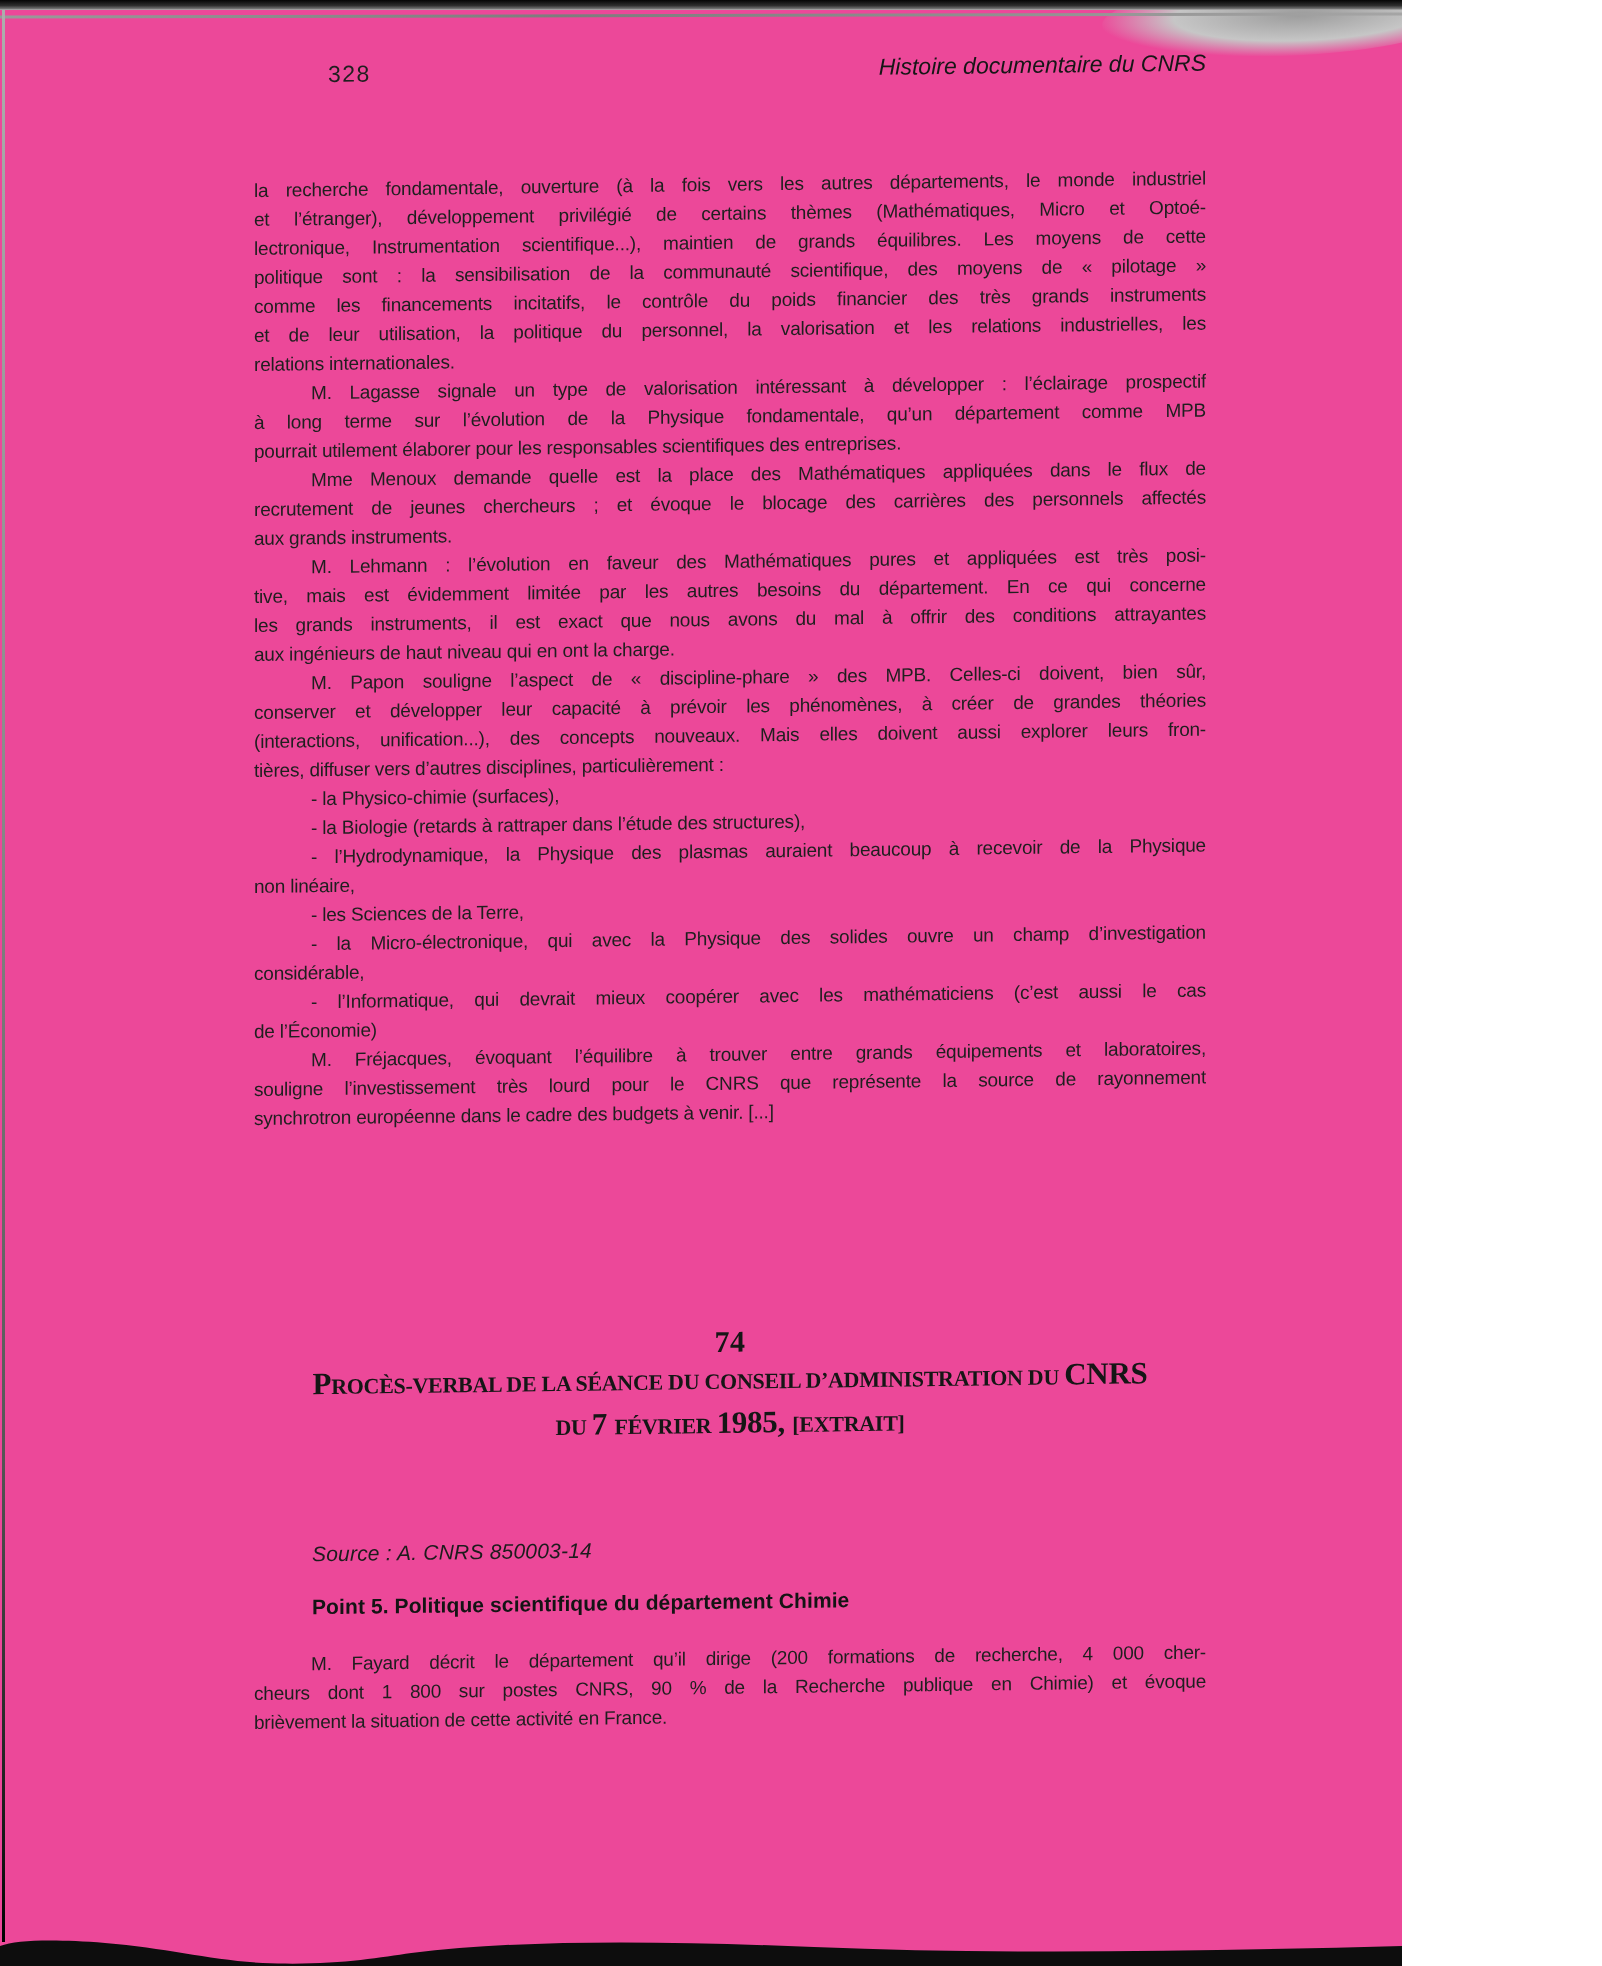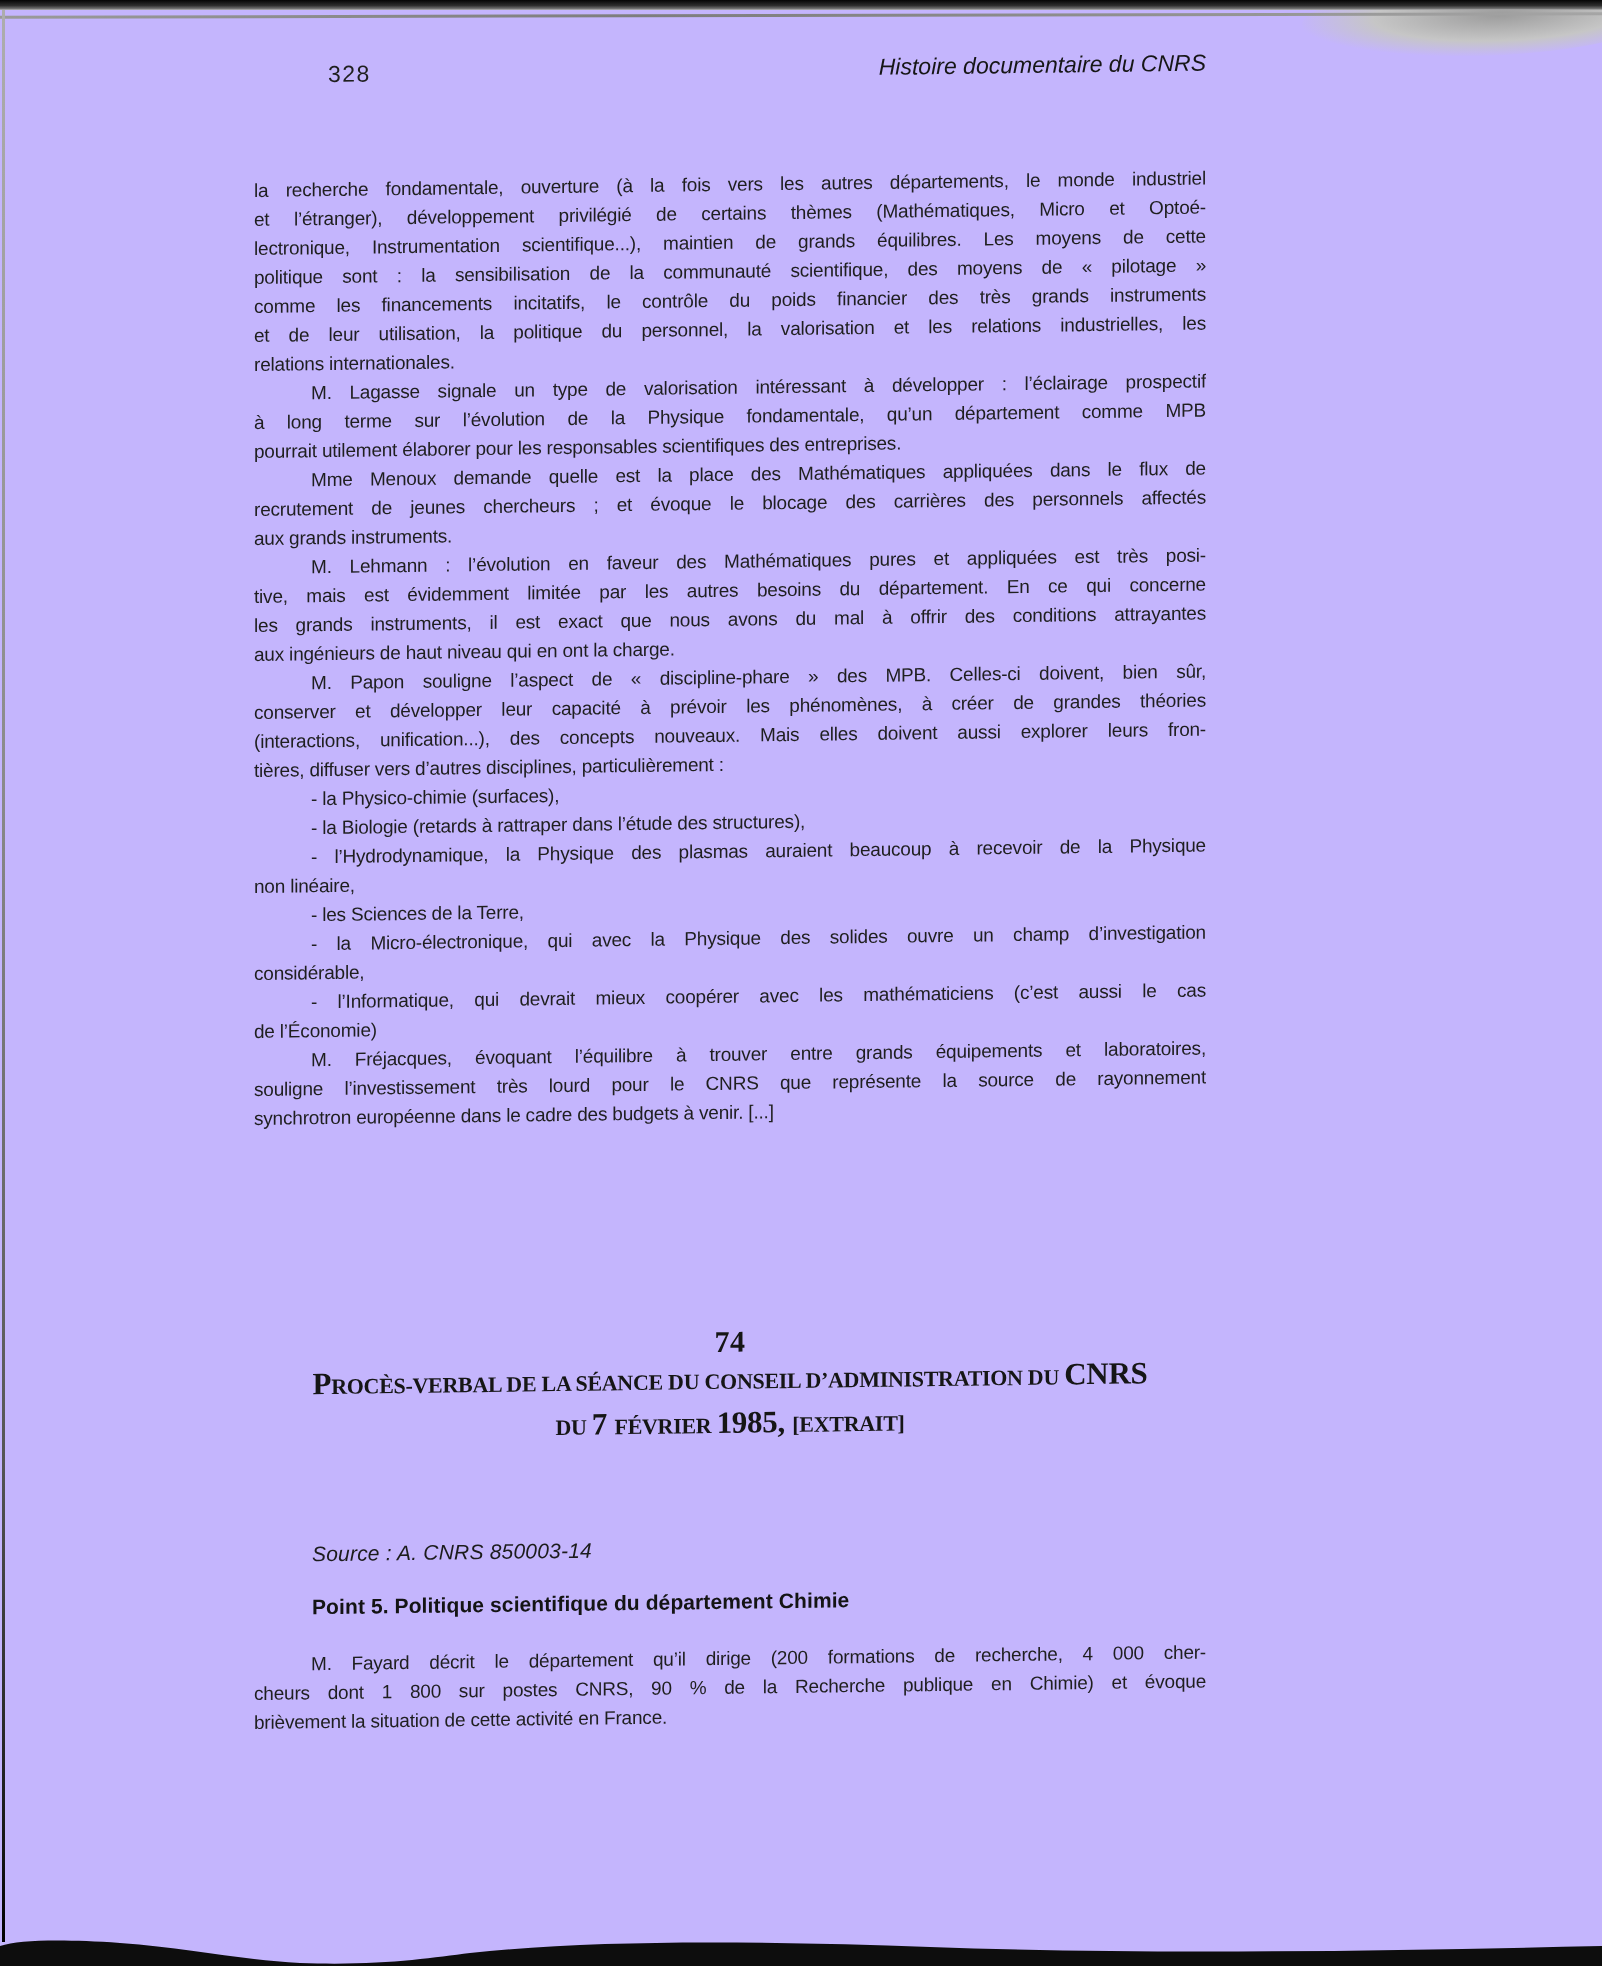--- a/index.html
+++ b/index.html
@@ -1,19 +1,19 @@
 <!DOCTYPE html>
 <html lang="fr"><head>
 <meta charset="utf-8">
 <style>
   html,body{margin:0;padding:0;background:#ffffff;}
   .scan{
     position:relative;
-    width:1602px;height:1966px;
-    background:#c4b5fd;
+    width:1402px;height:1966px;
+    background:#ec4899;
     overflow:hidden;
     font-family:"Liberation Sans", sans-serif;
   }
   
   .top-edge{
     position:absolute;top:0;left:0;width:100%;height:10px;
     background:linear-gradient(180deg,#050505 0%,#2e2e2e 55%,#6f6f6f 85%,#b5b5b5 100%);
   }
   .top-edge-line{
     position:absolute;top:14px;left:0;width:100%;height:3px;

